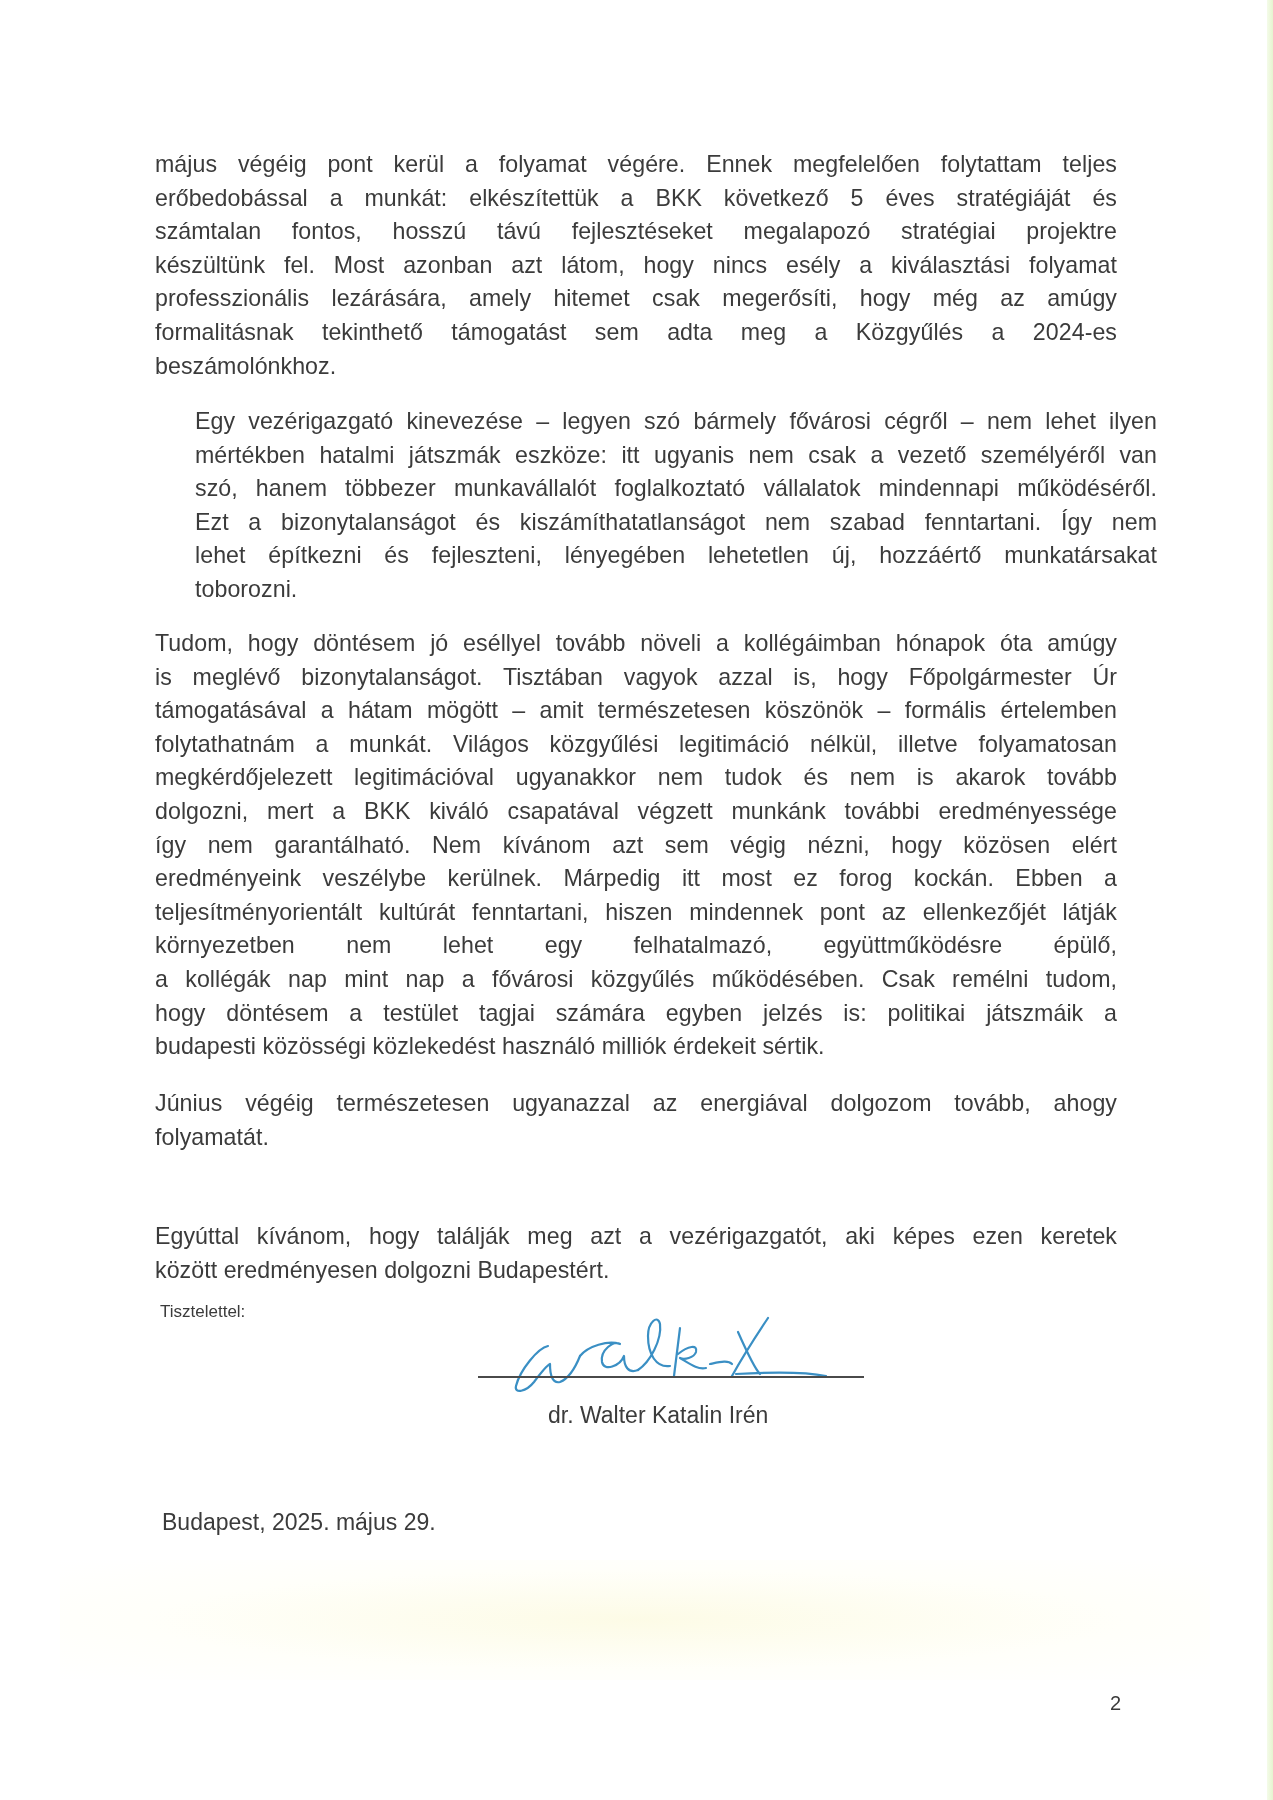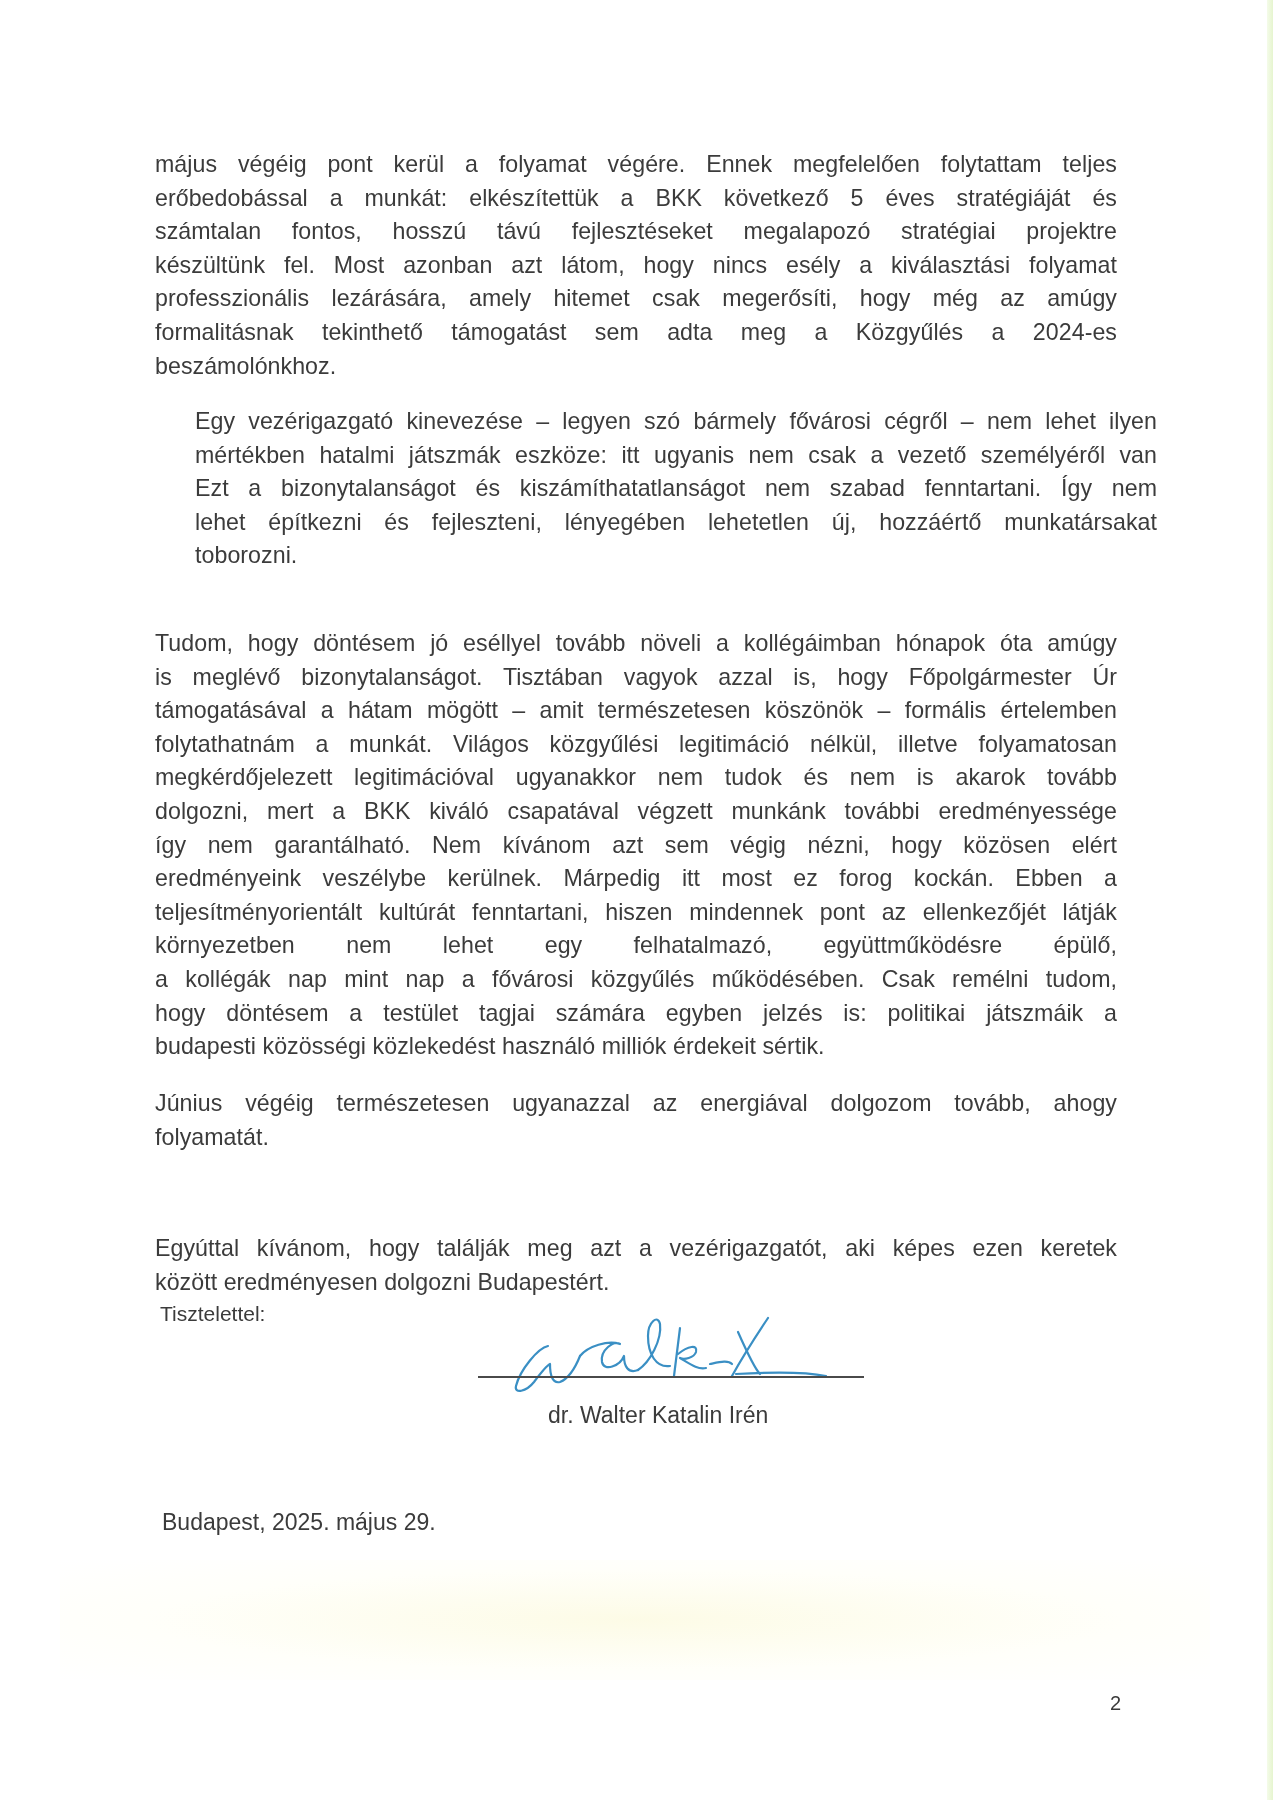--- a/index.html
+++ b/index.html
@@ -55,26 +55,26 @@
       white-space: nowrap;
       height: 33.6px;
     }
     .para .line.last {
       text-align-last: left;
     }
     .p1 { top: 148px; }
     .p2 { top: 405px; margin-left: 40px; }
     .p3 { top: 627px; }
     .p4 { top: 1087px; }
-    .p5 { top: 1220px; margin-top: 12px; }
+    .p5 { top: 1220px; }
     .closing {
       position: absolute;
       left: 160px;
       top: 1302px;
-      font-size: 21px;
+      font-size: 17px;
     }
     .sig-line {
       position: absolute;
       left: 478px;
       top: 1376px;
       width: 386px;
       height: 2px;
       background: #4a4a4a;
     }
     .signature {
@@ -117,20 +117,21 @@
     <span class="line">számtalan fontos, hosszú távú fejlesztéseket megalapozó stratégiai projektre</span>
     <span class="line">készültünk fel. Most azonban azt látom, hogy nincs esély a kiválasztási folyamat</span>
     <span class="line">professzionális lezárására, amely hitemet csak megerősíti, hogy még az amúgy</span>
     <span class="line">formalitásnak tekinthető támogatást sem adta meg a Közgyűlés a 2024-es</span>
     <span class="line last">beszámolónkhoz.</span>
   </div>
 
   <div class="para p2">
     <span class="line">Egy vezérigazgató kinevezése – legyen szó bármely fővárosi cégről – nem lehet ilyen</span>
     <span class="line">mértékben hatalmi játszmák eszköze: itt ugyanis nem csak a vezető személyéről van</span>
+    <span class="line">szó, hanem többezer munkavállalót foglalkoztató vállalatok mindennapi működéséről.</span>
     <span class="line">Ezt a bizonytalanságot és kiszámíthatatlanságot nem szabad fenntartani. Így nem</span>
     <span class="line">lehet építkezni és fejleszteni, lényegében lehetetlen új, hozzáértő munkatársakat</span>
     <span class="line last">toborozni.</span>
   </div>
 
   <div class="para p3">
     <span class="line">Tudom, hogy döntésem jó eséllyel tovább növeli a kollégáimban hónapok óta amúgy</span>
     <span class="line">is meglévő bizonytalanságot. Tisztában vagyok azzal is, hogy Főpolgármester Úr</span>
     <span class="line">támogatásával a hátam mögött – amit természetesen köszönök – formális értelemben</span>
     <span class="line">folytathatnám a munkát. Világos közgyűlési legitimáció nélkül, illetve folyamatosan</span>

